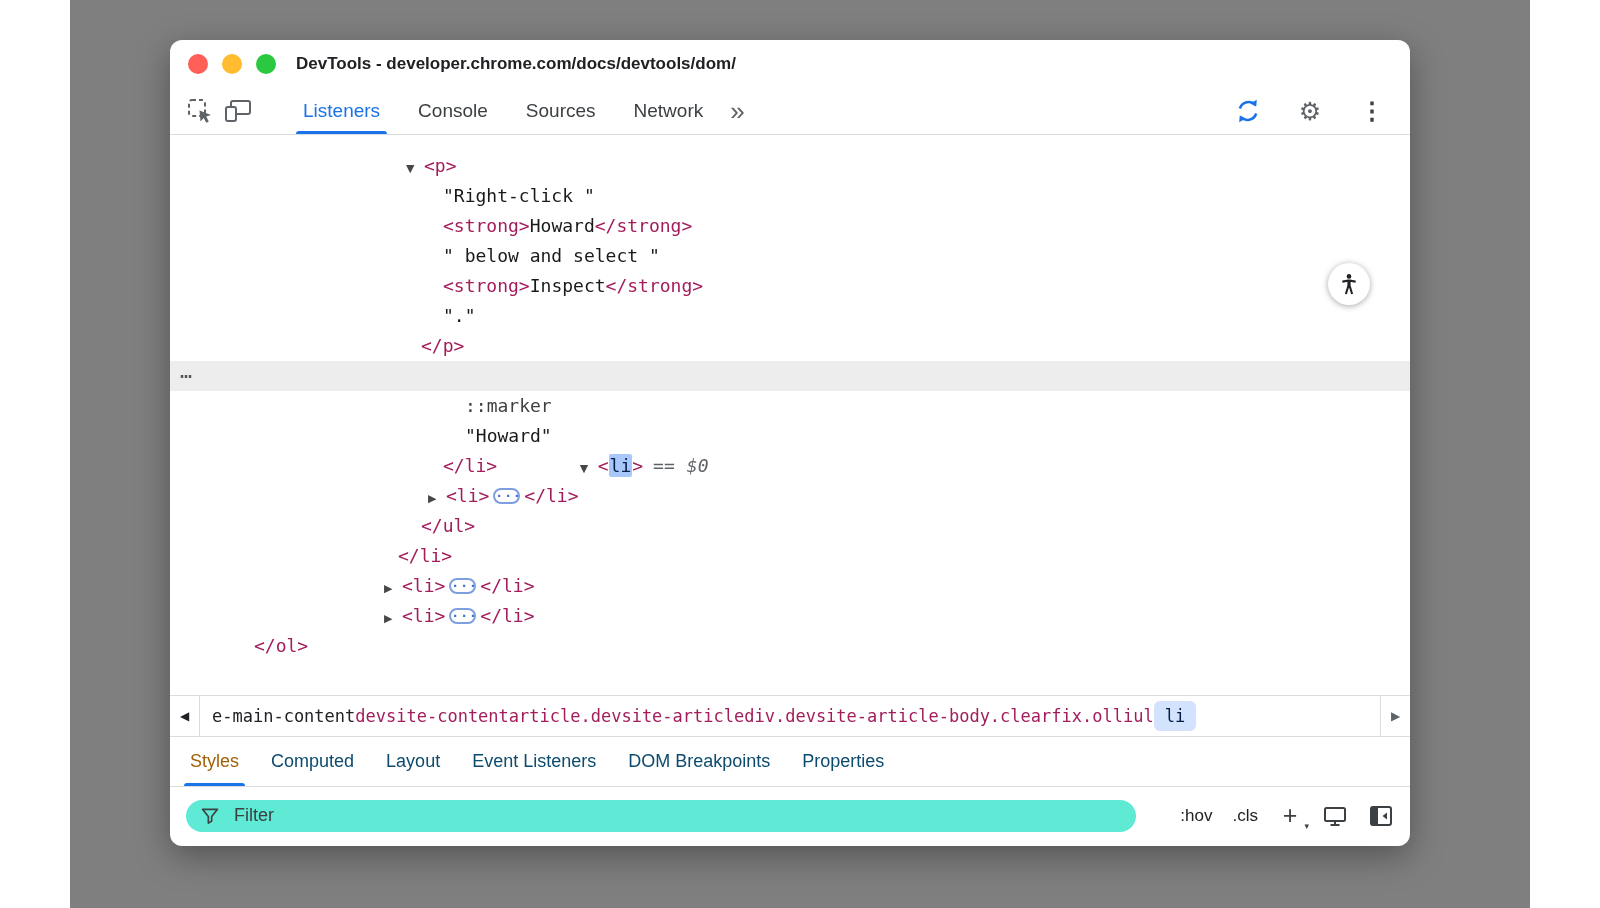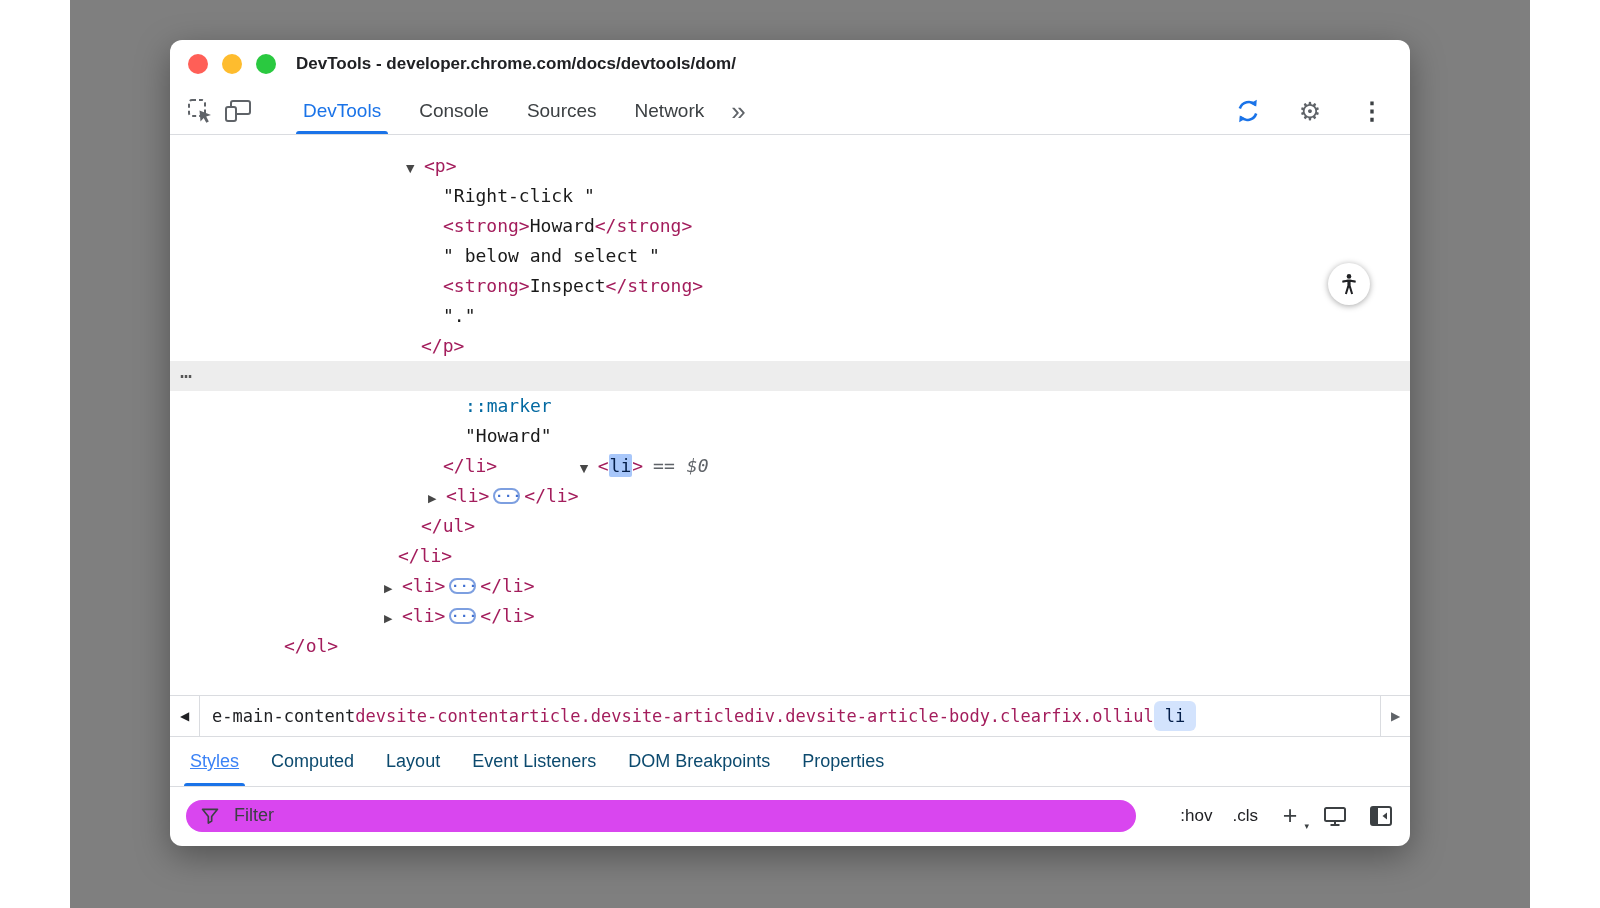--- a/index.html
+++ b/index.html
@@ -41,21 +41,21 @@
 
   
   .dom-tree {
     position:relative; height:560px;
     font-family:"DejaVu Sans Mono", monospace; font-size:18px; color:#1a1a1a;
   }
   .clipped-line { height:16px; overflow:hidden; line-height:30px; white-space:pre; }
   .line { height:30px; line-height:30px; white-space:pre; }
   .arrow { display:inline-block; width:18px; font-size:11px; color:#474747; font-family:"DejaVu Sans", sans-serif; }
   .tag { color:#a31d5c; }
-  .marker { color:#0369a1;text-align:center; }
+  .marker { color:#404040;text-align:center; }
   .eq { color:#5f6368; margin:0 12px 0 10px; }
   .ref { color:#5f6368; font-style:italic; }
   .sel { background:#a8c7fa; color:#041e49; border-radius:2px; padding:1px 1px; }
   .selected-row { background:#ededed; position:relative; }
   .gutter-dots { position:absolute; left:10px; top:0; color:#555; font-size:20px; }
   .pill {
     display:inline-block; vertical-align:2px; margin:0 4px; width:27px; height:16px;
     border:2px solid #7d9fe0; border-radius:9px; color:#3f6fd1;
     font-size:13px; line-height:11px; text-align:center; letter-spacing:1px; font-weight:bold;
     cursor:pointer;
@@ -75,27 +75,27 @@
     display:flex; align-items:center; padding:0 12px; overflow:hidden; flex:1;
     font-family:"DejaVu Sans Mono", monospace; font-size:17px; white-space:nowrap;
   }
   .crumb { color:#a31d5c; cursor:pointer; }
   .crumb.plain { color:#202124; }
   .crumb.selected { background:#d3e3fd; color:#041e49; padding:5px 11px; border-radius:6px; }
 
   
   .panel-tabs { height:50px; border-bottom:1px solid #dadce0; display:flex; align-items:stretch; padding-left:4px; }
   .ptab { padding:0 16px; font-size:18px; color:#0c4a6e; display:flex; align-items:center; position:relative; cursor:pointer; white-space:nowrap; }
-  .ptab.active { color:#3b82f6;text-decoration:underline; }
+  .ptab.active { color:#a16207; }
   .ptab.active::after { content:""; position:absolute; left:10px; right:10px; bottom:0; height:3px; background:#1a73e8; border-radius:3px 3px 0 0; }
 
   
   .filter-row { height:57px; display:flex; align-items:center; padding:0 16px; gap:18px; }
   .filter-input-wrap {
-    width:950px; height:32px; background:#d946ef; border-radius:16px;
+    width:950px; height:32px; background:#5eead4; border-radius:16px;
     display:flex; align-items:center; gap:12px; padding:0 14px; flex:0 0 auto;
   }
   .filter-input {
     border:none; outline:none; background:transparent; flex:1;
     font-size:18px; color:#3c4043; font-family:"Liberation Sans", sans-serif;
   }
   .filter-input::placeholder { color:#3c4043; opacity:1; }
   .style-controls { display:flex; align-items:center; gap:20px; margin-left:auto; font-size:17px; color:#202124; }
   .txt-btn { cursor:pointer; }
   .plus-wrap { position:relative; cursor:pointer; width:24px; text-align:center; }
@@ -128,21 +128,21 @@
     </span>
     <span class="tb-icon">
       <svg width="28" height="26" viewBox="0 0 28 26">
         <rect x="7" y="3" width="19" height="13" rx="2" fill="none" stroke="#5f6368" stroke-width="2"></rect>
         <rect x="2" y="9" width="10" height="14" rx="2" fill="#ffffff" stroke="#5f6368" stroke-width="2"></rect>
       </svg>
     </span>
 
     <div class="tabs">
       <div class="tab active">
-          <span>DevTools</span>
+          <span>Listeners</span>
         </div>
       <div class="tab">
           <span>Console</span>
         </div>
       <div class="tab">
           <span>Sources</span>
         </div>
       <div class="tab">
           <span>Network</span>
         </div>
@@ -204,21 +204,21 @@
     <div class="line" style="padding-left:258px"><span class="arrow">▶</span><span class="tag">&lt;li&gt;</span><span class="pill">···</span><span class="tag">&lt;/li&gt;</span></div>
 
     <div class="line" style="padding-left:251px"><span class="tag">&lt;/ul&gt;</span></div>
 
     <div class="line" style="padding-left:228px"><span class="tag">&lt;/li&gt;</span></div>
 
     <div class="line" style="padding-left:214px"><span class="arrow">▶</span><span class="tag">&lt;li&gt;</span><span class="pill">···</span><span class="tag">&lt;/li&gt;</span></div>
 
     <div class="line" style="padding-left:214px"><span class="arrow">▶</span><span class="tag">&lt;li&gt;</span><span class="pill">···</span><span class="tag">&lt;/li&gt;</span></div>
 
-    <div class="line" style="padding-left:114px"><span class="tag">&lt;/ol&gt;</span></div>
+    <div class="line" style="padding-left:84px"><span class="tag">&lt;/ol&gt;</span></div>
 
     <div class="a11y-btn">
       <svg width="24" height="24" viewBox="0 0 24 24" fill="#202124">
         <circle cx="12" cy="4.4" r="2.3"></circle>
         <path d="M12 7.6 c-1.2 0 -5.1 .75 -6.9 1.2 l .45 1.95 c 1.75 -.4 3.75 -.75 4.85 -.78 l 0 3.6 -2.5 8.1 1.95 .62 2 -6.5 .3 0 2 6.5 1.95 -.62 -2.5 -8.1 0 -3.6 c 1.1 .03 3.1 .38 4.85 .78 l .45 -1.95 C 17.1 8.35 13.2 7.6 12 7.6 Z"></path>
       </svg>
     </div>
   </div>
 
   <div class="crumbs">

